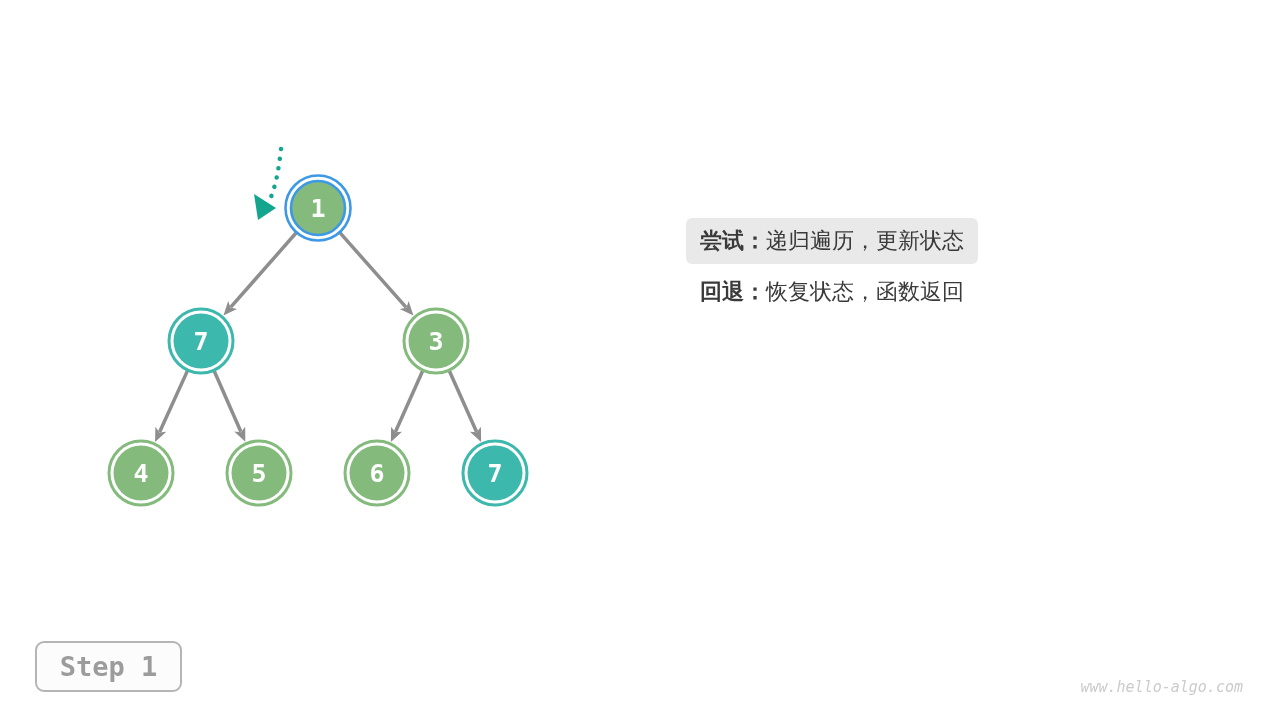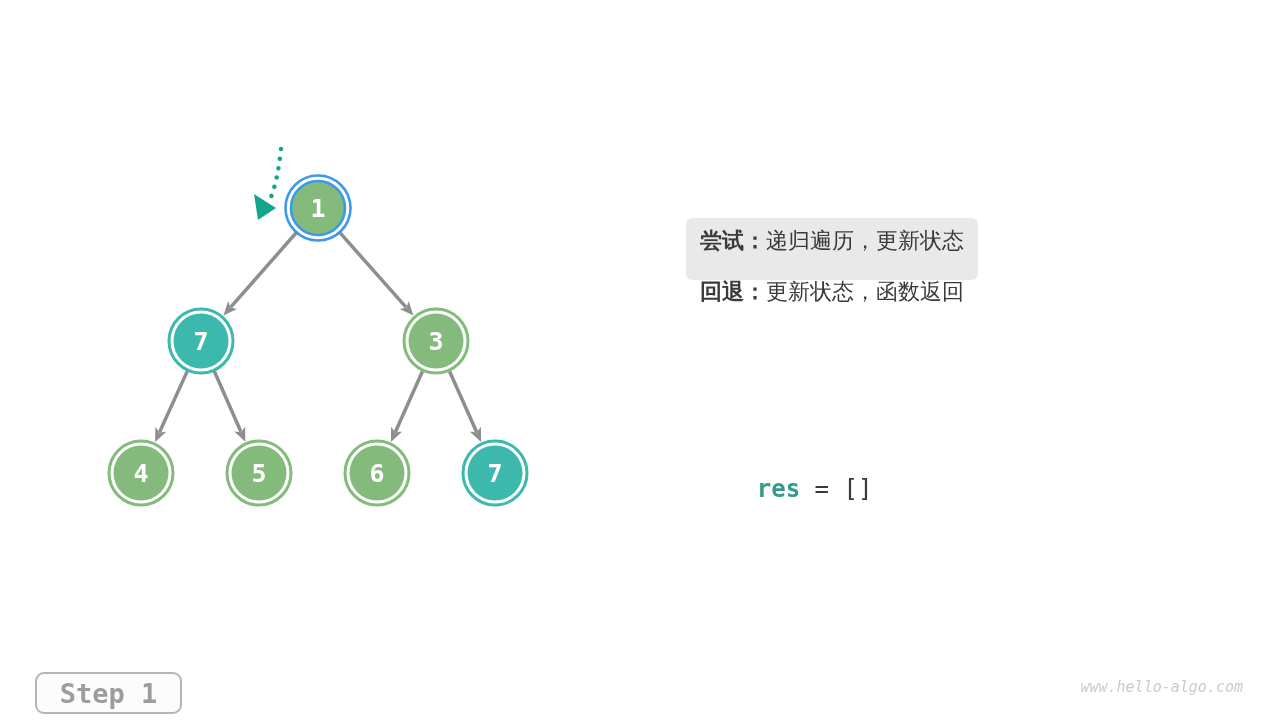--- a/index.html
+++ b/index.html
@@ -9,21 +9,21 @@
     height: 720px;
     background: #ffffff;
     overflow: hidden;
     font-family: "Liberation Sans", sans-serif;
   }
   #tree-svg { position: absolute; left: 0; top: 0; }
 
   .try-box {
     position: absolute;
     left: 686px; top: 218px;
-    height: 62px; line-height: 46px;
+    height: 46px; line-height: 46px;
     padding: 0 14px;
     background: #e9e9e9;
     border-radius: 6px;
     font-size: 22px;
     color: #3a3a3a;
     white-space: nowrap;
   }
   .back-line {
     position: absolute;
     left: 700px; top: 270px;
@@ -43,22 +43,22 @@
     white-space: pre;
   }
   .path-line { top: 330px; }
   .res-line  { top: 447px; }
   .kw { font-weight: bold; }
   .path-kw { color: #1e87d4; }
   .res-kw  { color: #37998b; }
 
   .step-badge {
     position: absolute;
-    left: 35px; top: 672px;
-    width: 147px; height: 42px;
+    left: 35px; top: 641px;
+    width: 147px; height: 51px;
     box-sizing: border-box;
     border: 2px solid #b5b5b5;
     border-radius: 9px;
     background: #fcfcfc;
     color: #9c9c9c;
     font-family: "DejaVu Sans Mono", monospace;
     font-weight: bold;
     font-size: 27px;
     display: flex;
     align-items: center;
@@ -131,27 +131,24 @@
         <circle cx="495" cy="473" r="32" fill="none" stroke="#3cb8ad" stroke-width="3"></circle>
         <text x="495" y="473" dy="0.36em" text-anchor="middle" fill="#ffffff" font-size="25" font-weight="bold" font-family="&quot;DejaVu Sans Mono&quot;, monospace">7</text>
       </g>
     </svg>
 
   <div class="try-box">
     <span class="lbl">尝试：</span><span>递归遍历，更新状态</span>
   </div>
 
   <div class="back-line">
-    <span class="lbl">回退：</span><span>更新状态，函数返回</span>
+    <span class="lbl">回退：</span><span>恢复状态，函数返回</span>
   </div>
 
 
-  <div class="code-line res-line">
-    <span class="kw res-kw">res</span><span> = []</span>
-  </div>
 
   <div class="step-badge">
     <span>Step 1</span>
   </div>
 
   <div class="watermark">www.hello-algo.com</div>
 
 </div>
 
 </body></html>

